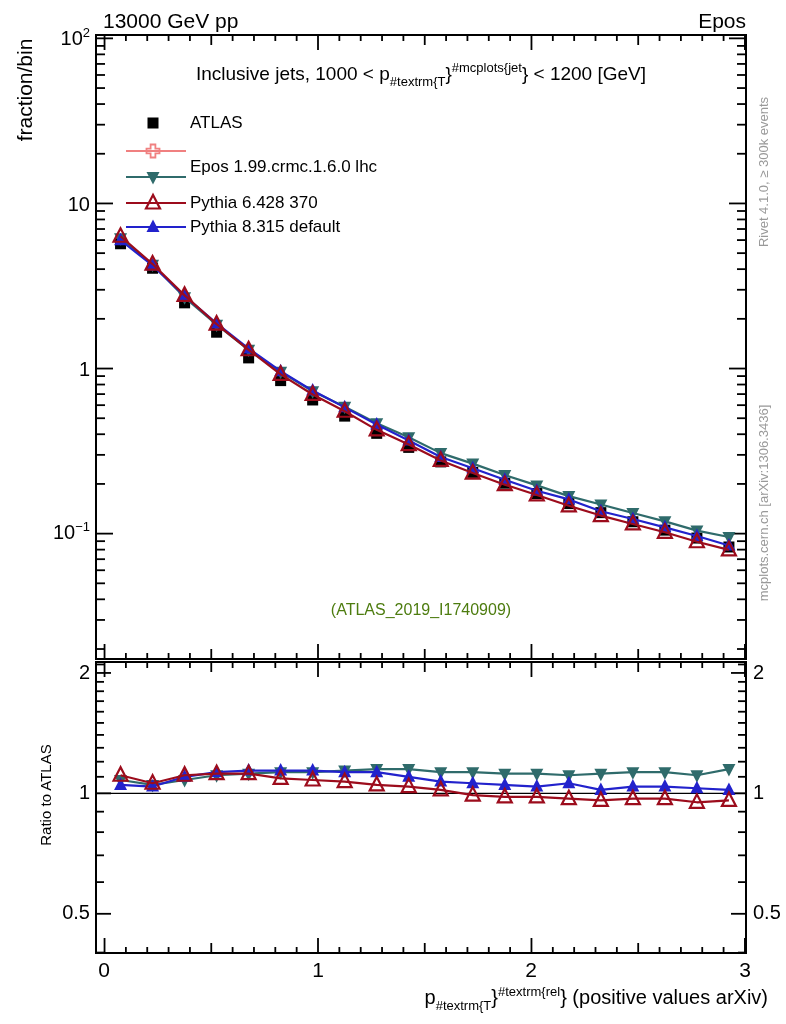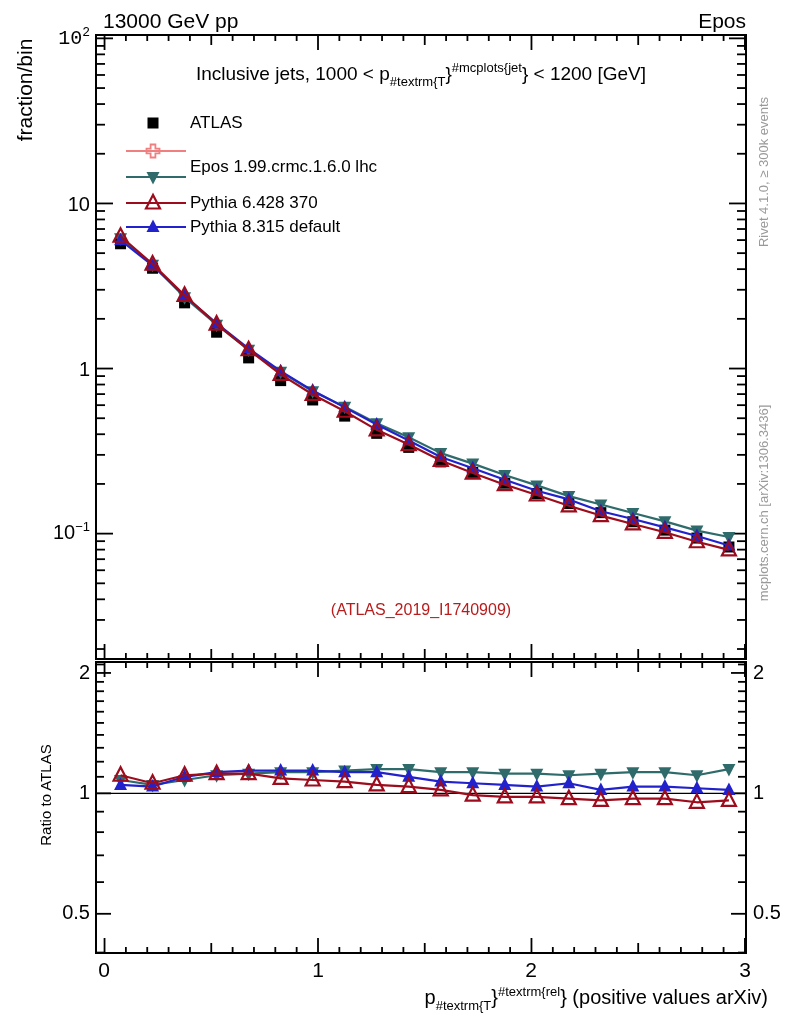--- a/index.html
+++ b/index.html
@@ -12,21 +12,21 @@
   .sidenote{font-size:13px;color:#999;transform:translate(-50%,-50%) rotate(-90deg);}
   .ptitle{font-size:19px;transform:translateX(-50%);}
   .ptitle .sb,.xtitle .sb{font-size:13px;vertical-align:-6px;}
   .ptitle .sp,.xtitle .sp{font-size:13px;vertical-align:8px;}
   .ytick{font-size:20px;width:60px;text-align:right;}
   .ytick .exp{font-size:13px;vertical-align:8px;}
   .rtickR{font-size:20px;text-align:left;}
   .xtick{font-size:21px;width:60px;text-align:center;transform:translateX(-50%);}
   .xtitle{font-size:20px;text-align:right;}
   .legend-label{font-size:17px;}
-  .watermark{font-size:16px;color:#b91c1c;transform:translateX(-50%);}
+  .watermark{font-size:16px;color:#4d7c0f;transform:translateX(-50%);}
   svg{position:absolute;left:0;top:0;}
 </style>
 </head>
 <body>
 
 <div class="wrap">
 
   <svg id="plot-svg" width="786" height="1024" viewBox="0 0 786 1024">
       <g>
         <rect x="96" y="35" width="650" height="624" fill="none" stroke="#000" stroke-width="2"></rect>
@@ -438,21 +438,21 @@
         <line x1="126" y1="227" x2="186" y2="227" stroke="#2222cc" stroke-width="2"></line>
         <polygon points="153,219.5 146.5,232 159.5,232" fill="#2222cc"></polygon>
       </g>
     </svg>
 
   <div class="t hdr" style="left:103px;top:9px;">13000 GeV pp</div>
   <div class="t hdr" style="right:40px;top:9px;">Epos</div>
 
   <div class="t ylab-main" style="left:25px;top:90px;">fraction/bin</div>
 
-  <div class="t ytick" style="left:30px;top:25px;font-family:Liberation Mono, monospace;"><span>10</span><span class="exp">2</span></div>
+  <div class="t ytick" style="left:30px;top:25px;"><span>10</span><span class="exp">2</span></div>
   <div class="t ytick" style="left:30px;top:191px;"><span>10</span><span class="exp"></span></div>
   <div class="t ytick" style="left:30px;top:356px;"><span>1</span><span class="exp"></span></div>
   <div class="t ytick" style="left:30px;top:519px;"><span>10</span><span class="exp">−1</span></div>
 
   <div class="t ptitle" style="left:421px;top:60px;">
     <span>Inclusive jets, 1000 &lt; </span><span>p</span><span class="sb">#textrm{T</span><span>}</span><span class="sp">#mcplots{jet</span><span>}</span><span> &lt; 1200 [GeV]</span>
   </div>
 
   <div class="t legend-label" style="left:190px;top:113px;">ATLAS</div>
   <div class="t legend-label" style="left:190px;top:157px;">Epos 1.99.crmc.1.6.0 lhc</div>

